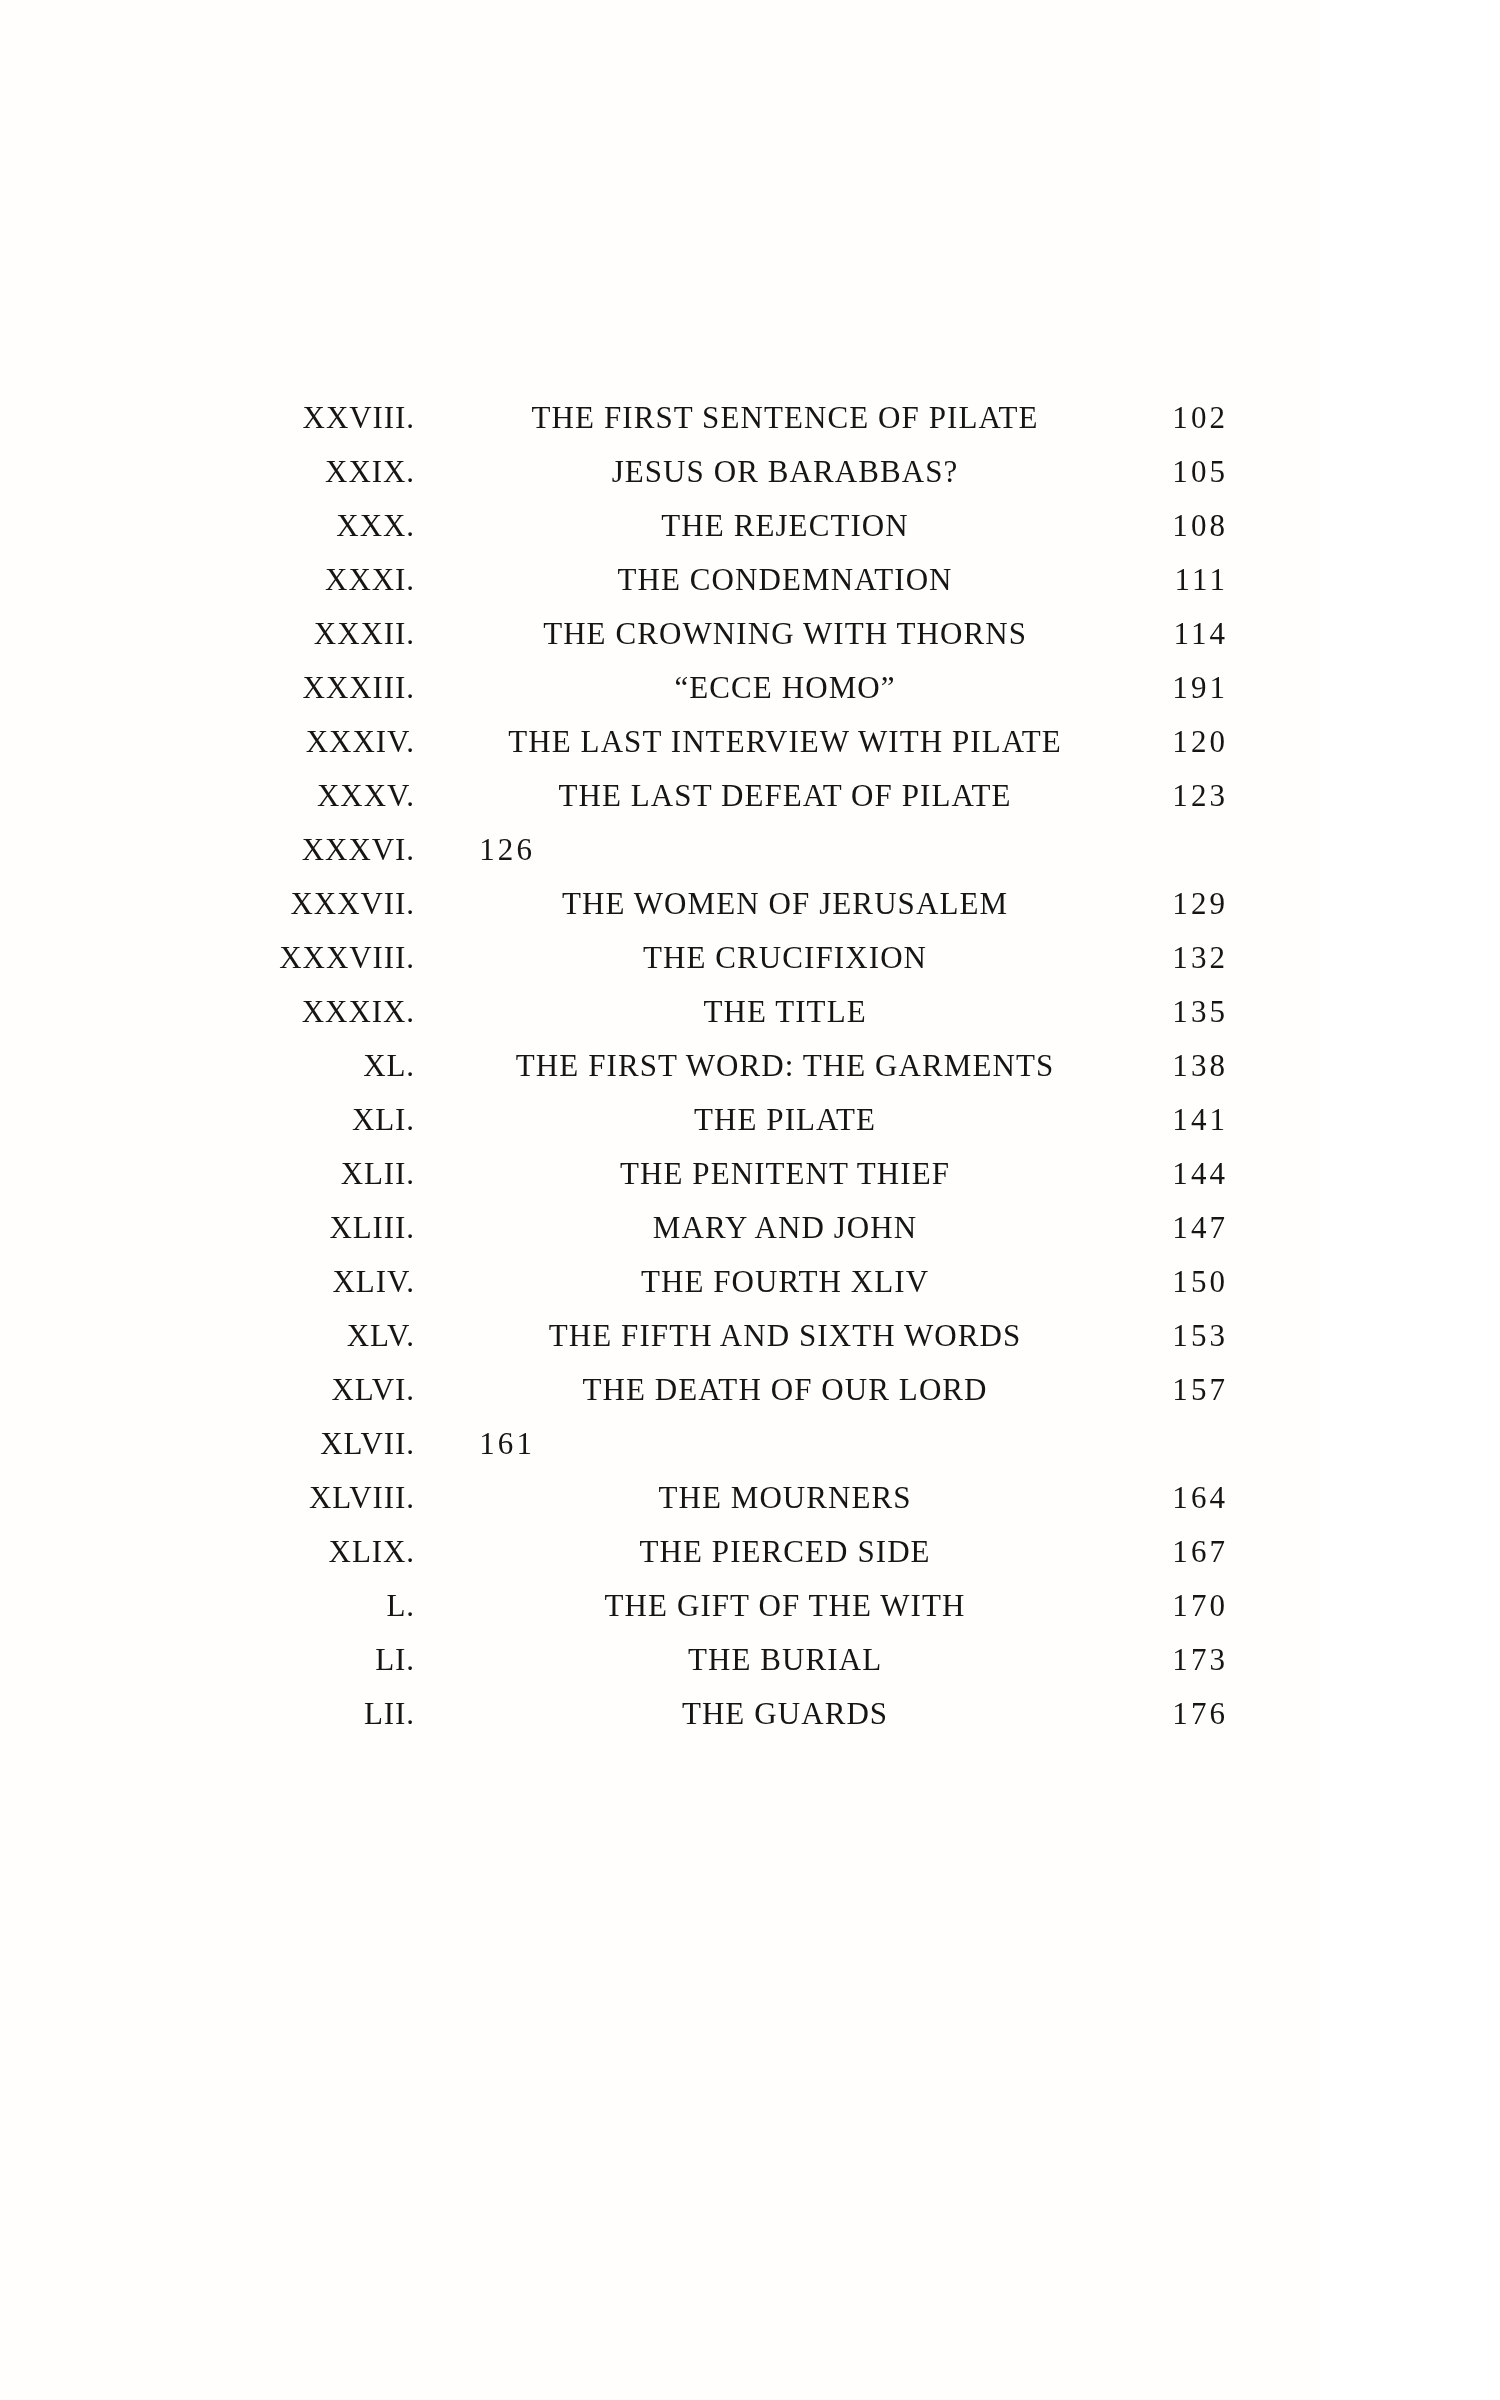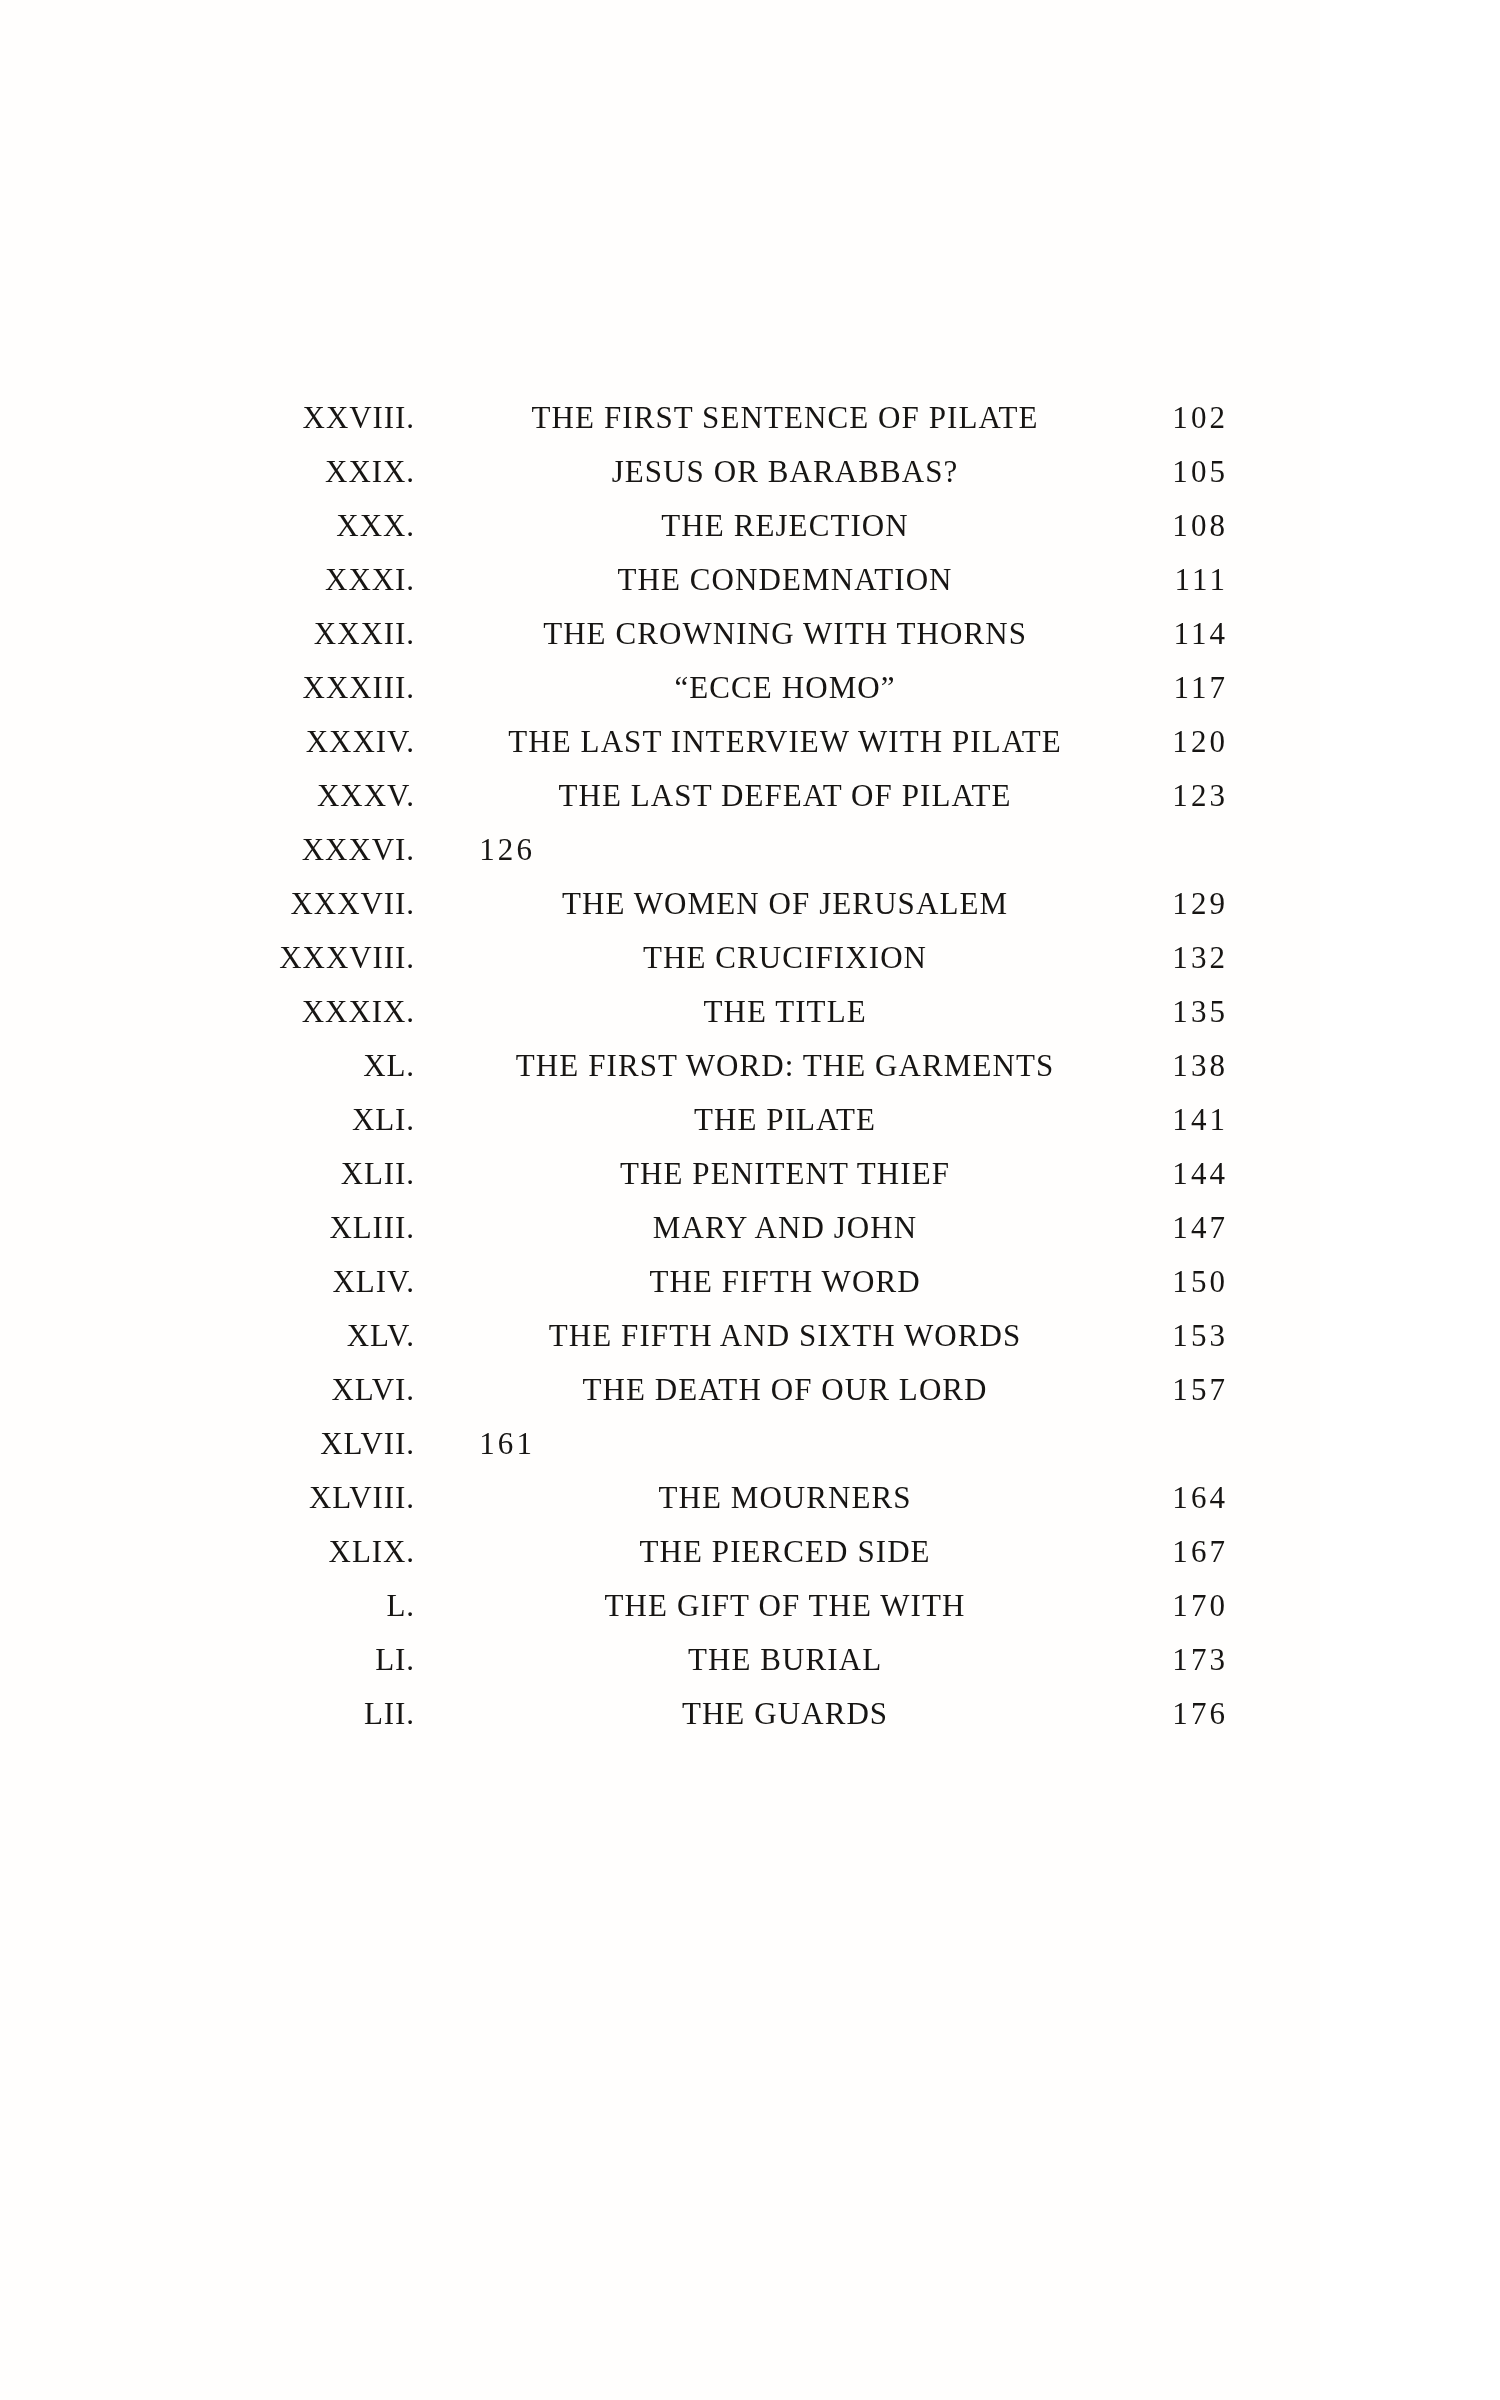--- a/index.html
+++ b/index.html
@@ -76,21 +76,21 @@
       <span class="pg">111</span>
     </div>
     <div class="toc-row">
       <span class="num">XXXII.</span>
       <span class="title">THE CROWNING WITH THORNS</span>
       <span class="pg">114</span>
     </div>
     <div class="toc-row">
       <span class="num">XXXIII.</span>
       <span class="title">“ECCE HOMO”</span>
-      <span class="pg">117</span>
+      <span class="pg">191</span>
     </div>
     <div class="toc-row">
       <span class="num">XXXIV.</span>
       <span class="title">THE LAST INTERVIEW WITH PILATE</span>
       <span class="pg">120</span>
     </div>
     <div class="toc-row">
       <span class="num">XXXV.</span>
       <span class="title">THE LAST DEFEAT OF PILATE</span>
       <span class="pg">123</span>
@@ -129,21 +129,21 @@
       <span class="title">THE PENITENT THIEF</span>
       <span class="pg">144</span>
     </div>
     <div class="toc-row">
       <span class="num">XLIII.</span>
       <span class="title">MARY AND JOHN</span>
       <span class="pg">147</span>
     </div>
     <div class="toc-row">
       <span class="num">XLIV.</span>
-      <span class="title">THE FIFTH WORD</span>
+      <span class="title">THE FOURTH XLIV</span>
       <span class="pg">150</span>
     </div>
     <div class="toc-row">
       <span class="num">XLV.</span>
       <span class="title">THE FIFTH AND SIXTH WORDS</span>
       <span class="pg">153</span>
     </div>
     <div class="toc-row">
       <span class="num">XLVI.</span>
       <span class="title">THE DEATH OF OUR LORD</span>

